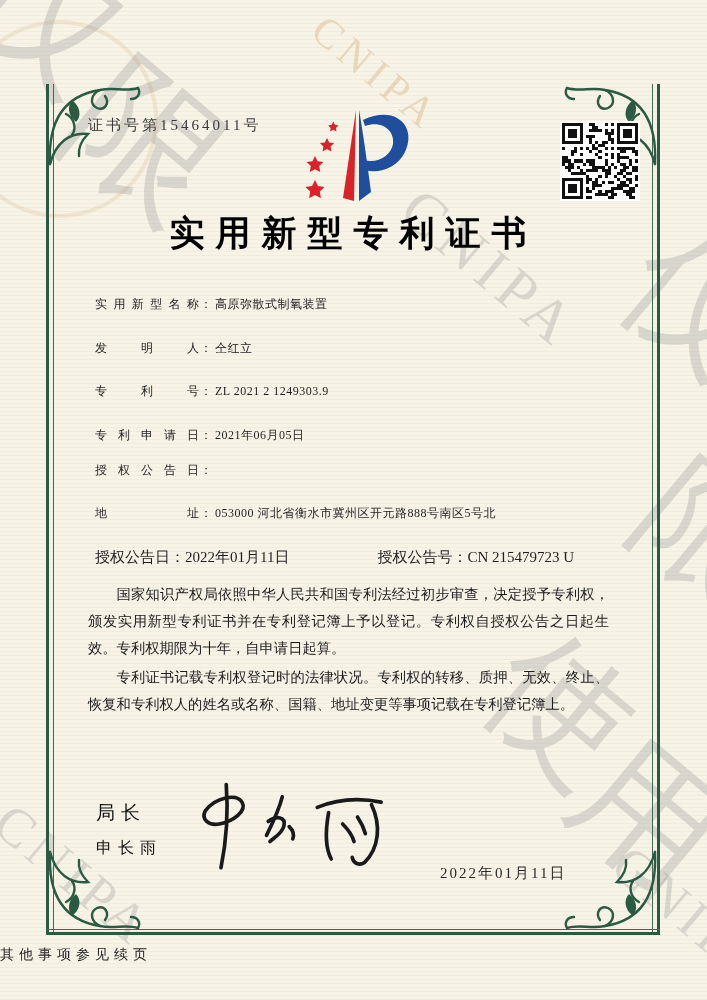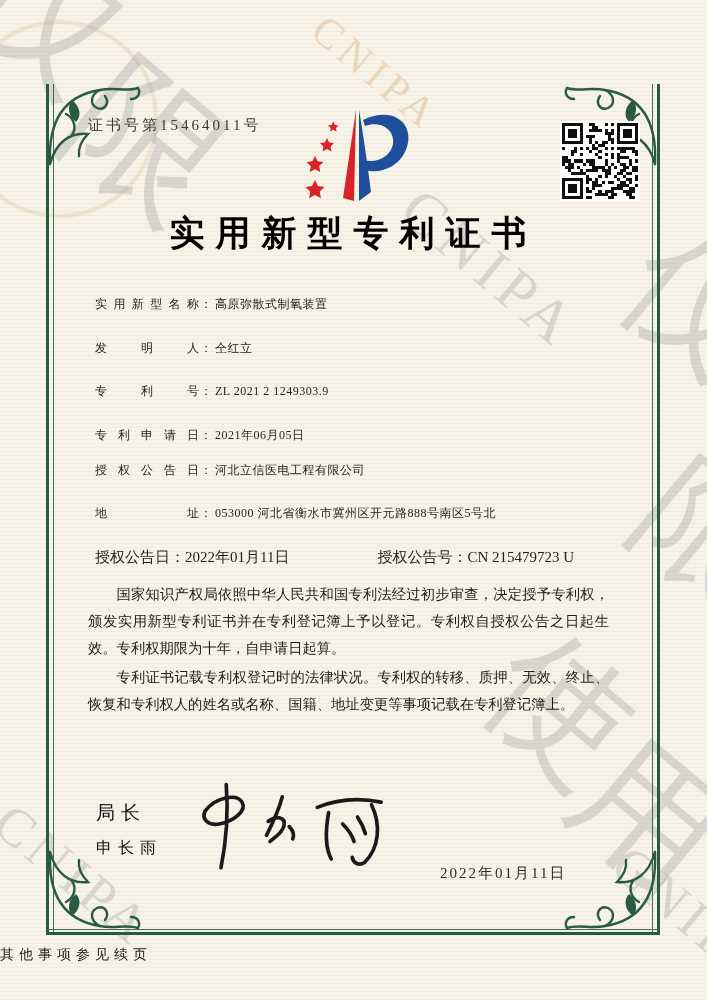--- a/index.html
+++ b/index.html
@@ -355,21 +355,20 @@
     <span class="val">ZL 2021 2 1249303.9</span>
   </div>
   <div class="row" style="top:427px;">
     <span class="lab">专利申请日</span>
       <span class="colon">：</span>
     <span class="val">2021年06月05日</span>
   </div>
   <div class="row" style="top:462px;">
     <span class="lab">授权公告日</span>
       <span class="colon">：</span>
-    <span class="val">河北立信医电工程有限公司</span>
   </div>
   <div class="row" style="top:505px;">
     <span class="lab">地址</span>
       <span class="colon">：</span>
     <span class="val">053000 河北省衡水市冀州区开元路888号南区5号北</span>
   </div>
   <div class="grant">
     <span>
       <span>授权公告日</span><span>：</span><span>2022年01月11日</span>
     </span>

